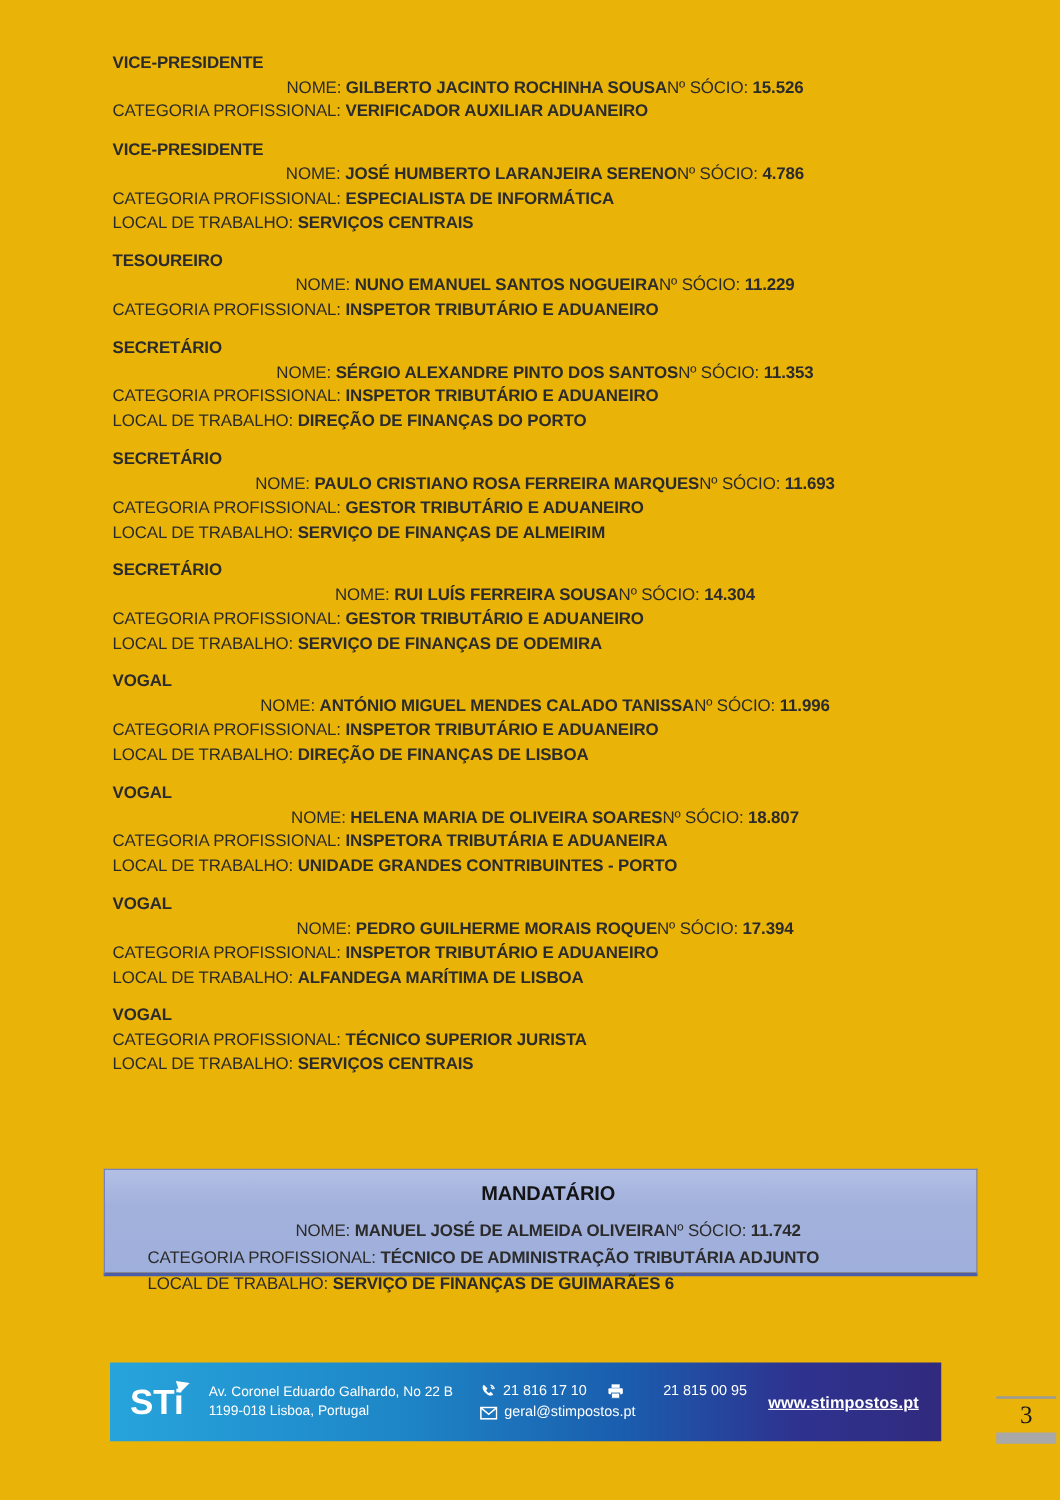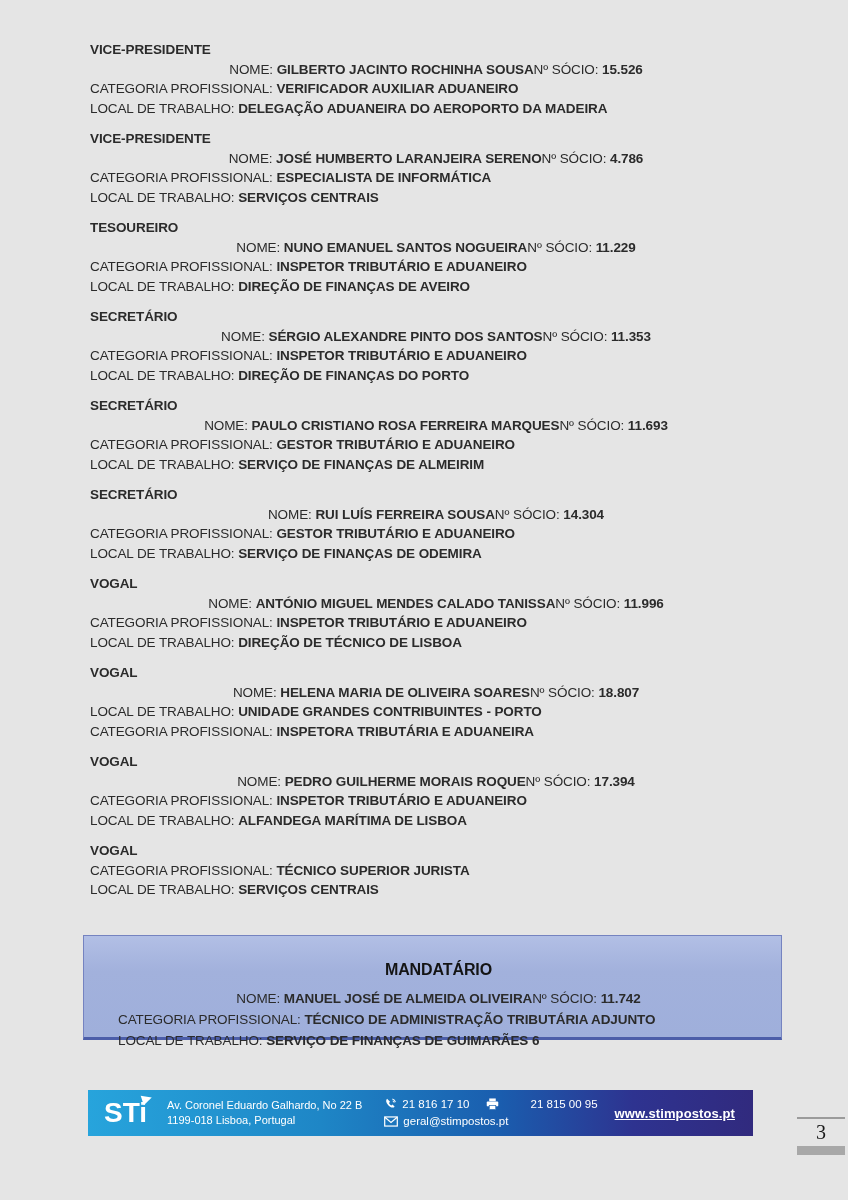--- a/index.html
+++ b/index.html
@@ -1,41 +1,41 @@
 <!DOCTYPE html>
 <html><head>
 <meta charset="utf-8">
 <style>
   html,body{margin:0;padding:0;background:#ffffff;}
   .page{
-    position:relative;width:848px;height:1200px;background:#e5e5e5;overflow:hidden;
+    position:relative;width:848px;height:1200px;background:#eab308;overflow:hidden;
     font-family:"Liberation Sans",sans-serif;color:#2b2b2b;
   }
   
   .entries{position:absolute;left:90px;top:40px;right:66px;}
   .entry{margin-bottom:11px;}
   .role{font-weight:700;font-size:13.5px;line-height:19.5px;letter-spacing:-0.1px;}
   .line{font-size:13.5px;line-height:19.5px;letter-spacing:-0.1px;white-space:nowrap;}
   .nome-line{display:flex;justify-content:center;}
   .val{font-weight:700;}
   
   .mandatario{
-    position:absolute;left:83px;top:935px;width:699px;height:105px;box-sizing:border-box;
+    position:absolute;left:83px;top:935px;width:699px;height:86px;box-sizing:border-box;
     background:linear-gradient(180deg,#b2bfe5 0%,#a2b1dc 35%,#9fafdb 100%);
     border:1px solid #7583c0;border-bottom:3px solid #4c5ea9;
-    padding:25px 22px 0 34px;
+    padding:11px 22px 0 34px;
   }
   .mandatario .box-title{
     margin:0 0 9px 0;text-align:center;font-size:16px;font-weight:700;color:#141414;
     letter-spacing:-0.1px;
   }
   .mandatario .line{line-height:21px;}
   
   .footer-bar{
-    position:absolute;left:88px;top:1090px;width:665px;height:46px;
+    position:absolute;left:88px;top:1090px;width:665px;height:63px;
     background:linear-gradient(90deg,#27a4dc 0%,#1e86c6 35%,#1a5dae 62%,#2e3390 82%,#312a7e 100%);
     display:flex;align-items:center;color:#ffffff;
   }
   .logo{position:relative;margin-left:16px;font-size:28px;font-weight:700;line-height:1;letter-spacing:0;}
   .logo .flag{
     position:absolute;top:-5px;right:-5px;width:0;height:0;
     border-left:10px solid #ffffff;border-top:5px solid transparent;border-bottom:5px solid transparent;
     transform:rotate(-18deg);
   }
   .addr{margin-left:20px;font-size:11px;line-height:15px;}
@@ -57,41 +57,39 @@
 <div class="page">
 
   <main class="entries">
     <section class="entry">
       <div class="role">VICE-PRESIDENTE</div>
       <div class="line nome-line">
         <span><span>NOME:</span> <span class="val">GILBERTO JACINTO ROCHINHA SOUSA</span></span>
         <span><span>Nº SÓCIO:</span> <span class="val">15.526</span></span>
       </div>
       <div class="line"><span>CATEGORIA PROFISSIONAL:</span> <span class="val">VERIFICADOR AUXILIAR ADUANEIRO</span></div>
-      <div class="line"><span>LOCAL DE TRABALHO:</span> <span class="val">DELEGAÇÃO ADUANEIRA DO AEROPORTO DA MADEIRA</span></div>
     </section>
 
     <section class="entry">
       <div class="role">VICE-PRESIDENTE</div>
       <div class="line nome-line">
         <span><span>NOME:</span> <span class="val">JOSÉ HUMBERTO LARANJEIRA SERENO</span></span>
         <span><span>Nº SÓCIO:</span> <span class="val">4.786</span></span>
       </div>
       <div class="line"><span>CATEGORIA PROFISSIONAL:</span> <span class="val">ESPECIALISTA DE INFORMÁTICA</span></div>
       <div class="line"><span>LOCAL DE TRABALHO:</span> <span class="val">SERVIÇOS CENTRAIS</span></div>
     </section>
 
     <section class="entry">
       <div class="role">TESOUREIRO</div>
       <div class="line nome-line">
         <span><span>NOME:</span> <span class="val">NUNO EMANUEL SANTOS NOGUEIRA</span></span>
         <span><span>Nº SÓCIO:</span> <span class="val">11.229</span></span>
       </div>
       <div class="line"><span>CATEGORIA PROFISSIONAL:</span> <span class="val">INSPETOR TRIBUTÁRIO E ADUANEIRO</span></div>
-      <div class="line"><span>LOCAL DE TRABALHO:</span> <span class="val">DIREÇÃO DE FINANÇAS DE AVEIRO</span></div>
     </section>
 
     <section class="entry">
       <div class="role">SECRETÁRIO</div>
       <div class="line nome-line">
         <span><span>NOME:</span> <span class="val">SÉRGIO ALEXANDRE PINTO DOS SANTOS</span></span>
         <span><span>Nº SÓCIO:</span> <span class="val">11.353</span></span>
       </div>
       <div class="line"><span>CATEGORIA PROFISSIONAL:</span> <span class="val">INSPETOR TRIBUTÁRIO E ADUANEIRO</span></div>
       <div class="line"><span>LOCAL DE TRABALHO:</span> <span class="val">DIREÇÃO DE FINANÇAS DO PORTO</span></div>
@@ -117,31 +115,31 @@
       <div class="line"><span>LOCAL DE TRABALHO:</span> <span class="val">SERVIÇO DE FINANÇAS DE ODEMIRA</span></div>
     </section>
 
     <section class="entry">
       <div class="role">VOGAL</div>
       <div class="line nome-line">
         <span><span>NOME:</span> <span class="val">ANTÓNIO MIGUEL MENDES CALADO TANISSA</span></span>
         <span><span>Nº SÓCIO:</span> <span class="val">11.996</span></span>
       </div>
       <div class="line"><span>CATEGORIA PROFISSIONAL:</span> <span class="val">INSPETOR TRIBUTÁRIO E ADUANEIRO</span></div>
-      <div class="line"><span>LOCAL DE TRABALHO:</span> <span class="val">DIREÇÃO DE TÉCNICO DE LISBOA</span></div>
+      <div class="line"><span>LOCAL DE TRABALHO:</span> <span class="val">DIREÇÃO DE FINANÇAS DE LISBOA</span></div>
     </section>
 
     <section class="entry">
       <div class="role">VOGAL</div>
       <div class="line nome-line">
         <span><span>NOME:</span> <span class="val">HELENA MARIA DE OLIVEIRA SOARES</span></span>
         <span><span>Nº SÓCIO:</span> <span class="val">18.807</span></span>
       </div>
+      <div class="line"><span>CATEGORIA PROFISSIONAL:</span> <span class="val">INSPETORA TRIBUTÁRIA E ADUANEIRA</span></div>
       <div class="line"><span>LOCAL DE TRABALHO:</span> <span class="val">UNIDADE GRANDES CONTRIBUINTES - PORTO</span></div>
-      <div class="line"><span>CATEGORIA PROFISSIONAL:</span> <span class="val">INSPETORA TRIBUTÁRIA E ADUANEIRA</span></div>
     </section>
 
     <section class="entry">
       <div class="role">VOGAL</div>
       <div class="line nome-line">
         <span><span>NOME:</span> <span class="val">PEDRO GUILHERME MORAIS ROQUE</span></span>
         <span><span>Nº SÓCIO:</span> <span class="val">17.394</span></span>
       </div>
       <div class="line"><span>CATEGORIA PROFISSIONAL:</span> <span class="val">INSPETOR TRIBUTÁRIO E ADUANEIRO</span></div>
       <div class="line"><span>LOCAL DE TRABALHO:</span> <span class="val">ALFANDEGA MARÍTIMA DE LISBOA</span></div>

